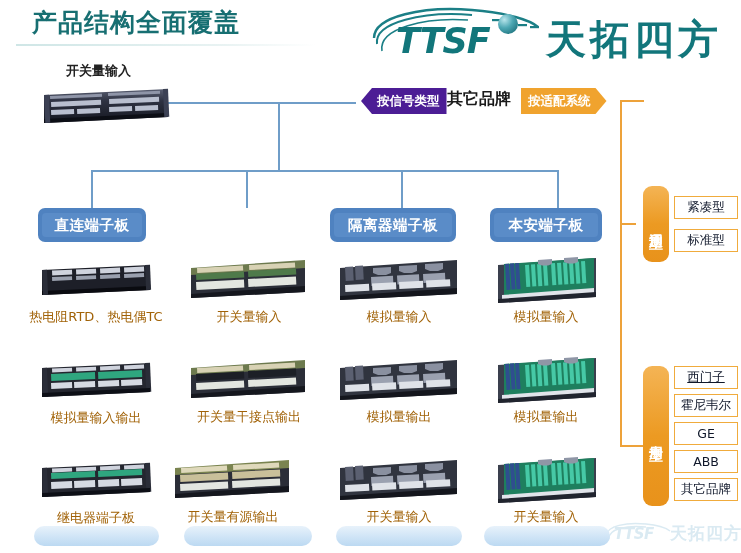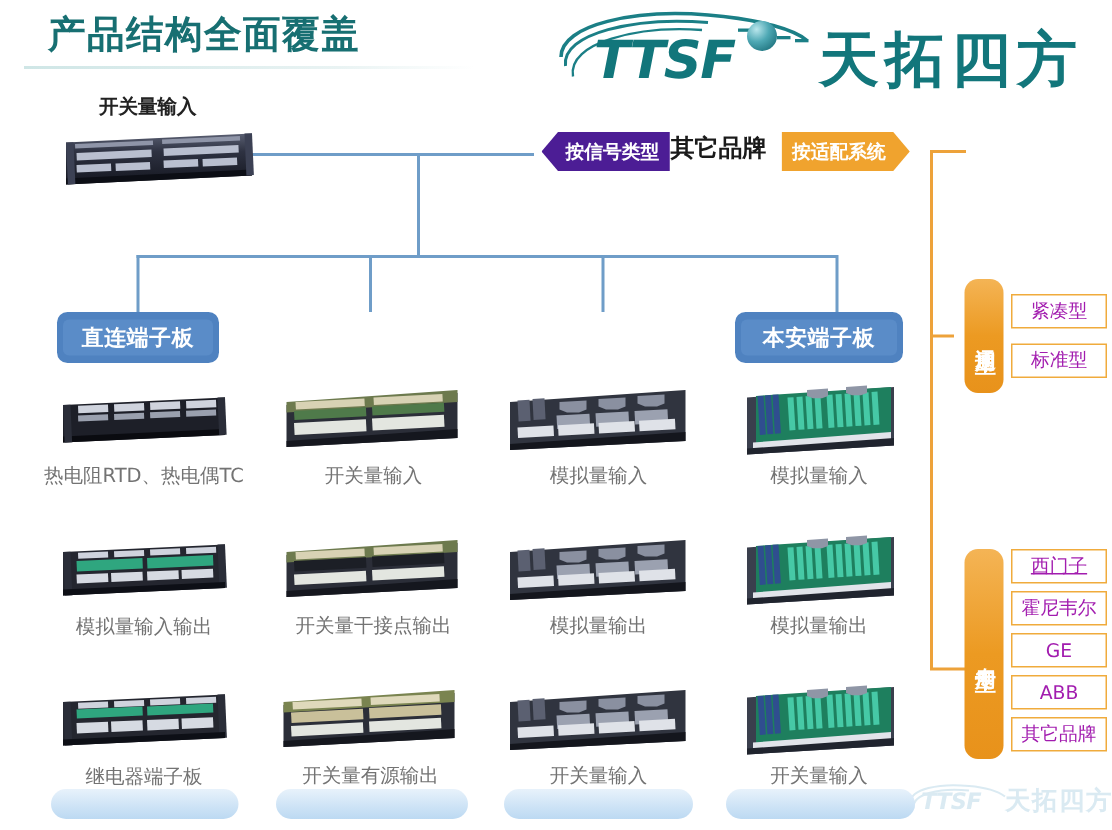--- a/index.html
+++ b/index.html
@@ -117,21 +117,21 @@
   .pdb-label {
     position: absolute; left: 50px; top: 62px;
     font-size: 13px; font-weight: bold; color: #222; white-space: nowrap;
   }
 
   
   .prod { position: absolute; }
   .prod .cap {
     position: absolute; left: 0; width: 100%;
     text-align: center;
-    font-size: 13px; color: #737373; white-space: nowrap;
+    font-size: 13px; color: #a16207; white-space: nowrap;
   }
   .shelf {
     position: absolute; height: 20px; border-radius: 10px;
     background: linear-gradient(180deg, #e8f2fb 0%, #cfe4f6 55%, #bcd9f2 100%);
   }
 
   
   .board { position: absolute; }
   .board svg { display: block; }
 
@@ -146,21 +146,21 @@
     writing-mode: vertical-rl;
     letter-spacing: 2px;
     padding: 4px 0;
     box-sizing: border-box;
   }
   .obox {
     position: absolute; height: 21px; width: 62px;
     border: 1px solid #f0ab3c;
     background: #ffffff;
     display: flex; align-items: center; justify-content: center;
-    font-size: 12.5px; color: #a21caf; white-space: nowrap;
+    font-size: 12.5px; color: #0f172a; white-space: nowrap;
   }
 </style>
 </head>
 <body>
 
 <div id="stage">
 
   <div class="page-title">产品结构全面覆盖</div>
   <div class="title-rule"></div>
 
@@ -241,20 +241,23 @@
 
   <div class="banner">
     <div class="tag-blue">按信号类型</div>
     <div class="banner-center">其它品牌</div>
     <div class="tag-orange">按适配系统</div>
   </div>
 
   <div class="catbox" style="left:22px; width:108px;">
     <div class="inner">直连端子板</div>
   </div>
+  <div class="catbox" style="left:314px; width:126px;">
+    <div class="inner">隔离器端子板</div>
+  </div>
   <div class="catbox" style="left:474px; width:112px;">
     <div class="inner">本安端子板</div>
   </div>
 
   <div class="prod" style="left:10px; top:262px; width:140px; height:68px;">
     <div class="board" style="left:14px; top:0;">
       <svg width="112" height="38" viewBox="0 0 112 38">
         <polygon points="2,8 110,3 110,28 2,33" fill="#1d1f28"></polygon>
         <polygon points="2,29 110,24 110,28 2,33" fill="#0a0b10"></polygon>
         <g fill="#cfd3dd">
@@ -503,21 +506,21 @@
         <g fill="#2a2d38">
           <rect x="2" y="8" width="5" height="29" transform="rotate(-2.5 2 8)"></rect>
           <rect x="105" y="3" width="5" height="29" transform="rotate(-2.5 105 3)"></rect>
         </g>
         <polygon points="2,33 110,28 110,32 2,37" fill="#0d0f16"></polygon>
       </svg>
     </div>
     <div class="cap" style="top:49px;">继电器端子板</div>
   </div>
 
-  <div class="prod" style="left:161px; top:458px; width:140px; height:72px;">
+  <div class="prod" style="left:147px; top:458px; width:140px; height:72px;">
     <div class="board" style="left:8px; top:0;">
       <svg width="122" height="44" viewBox="0 0 122 44">
         <polygon points="4,12 118,4 118,34 4,40" fill="#2b2e38"></polygon>
         <polygon points="4,10 118,2 118,10 4,17" fill="#7a8450"></polygon>
         <g fill="#dfd9bb">
           <rect x="10" y="10" width="46" height="5" transform="rotate(-3 10 10)"></rect>
           <rect x="62" y="7" width="46" height="5" transform="rotate(-3 62 7)"></rect>
         </g>
         <g fill="#c9c09a">
           <rect x="9" y="17" width="48" height="7" transform="rotate(-3 9 17)"></rect>

